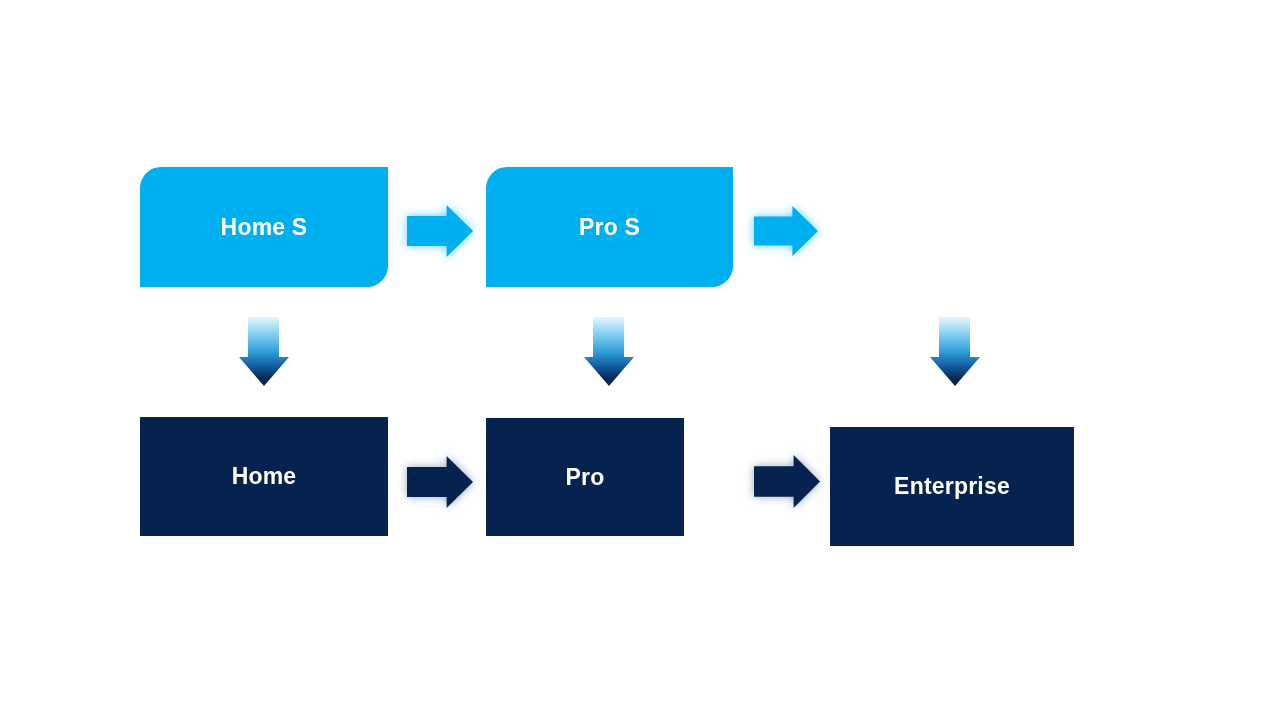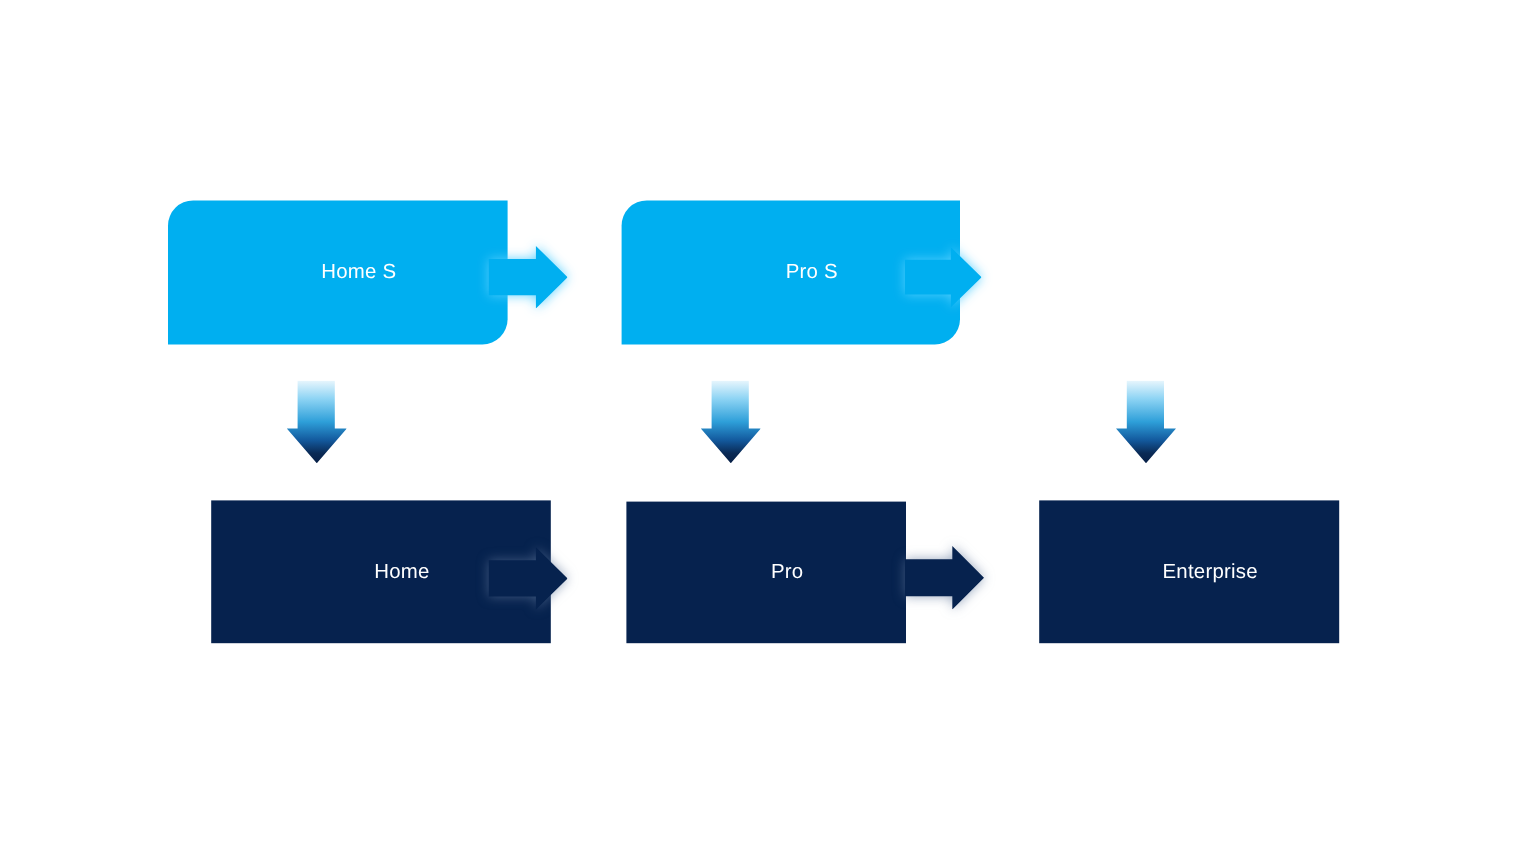--- a/index.html
+++ b/index.html
@@ -14,34 +14,32 @@
     background: var(--page-bg, #ffffff);
     font-family: "Liberation Sans", sans-serif;
     overflow: hidden;
   }
   .box {
     position: absolute;
     display: flex;
     align-items: center;
     justify-content: center;
     color: var(--text, #ffffff);
-    font-size: 17px;
-    font-weight: 400;
+    font-size: 23px;
+    font-weight: 700;
     letter-spacing: 0.2px;
     text-align: center;
-    padding-left: 35px;
   }
   .box.top {
     background: var(--top-box, #00AFF0);
     border-radius: 21px 0 21px 0;
   }
   .box.bottom {
     background: var(--bottom-box, #06224E);
     border-radius: 0;
-    margin-left: 36px;
   }
   
   .harrow-wrap { position: absolute; }
   .harrow-wrap.glow-light { filter: drop-shadow(0 0 5px var(--glow-light, rgba(86,208,255,0.95))); }
   .harrow-wrap.glow-dark  { filter: drop-shadow(0 0 5px var(--glow-dark, rgba(96,118,153,0.65))); }
   .harrow {
     width: 100%;
     height: 100%;
     clip-path: polygon(0 21%, 60% 21%, 60% 0%, 100% 50%, 60% 100%, 60% 79%, 0 79%);
   }
@@ -63,21 +61,21 @@
   }
 </style>
 </head>
 <body>
 
 <div class="canvas">
 
   <div class="box top" style="left:140px; top:167px; width:248px; height:120px;">
     <span>Home S</span>
   </div>
-  <div class="box top" style="left:486px; top:167px; width:247px; height:120px;margin-left:32px;">
+  <div class="box top" style="left:486px; top:167px; width:247px; height:120px;">
     <span>Pro S</span>
   </div>
 
   <div class="harrow-wrap glow-light" style="left:407px; top:205px; width:66px; height:52px;">
     <div class="harrow light"></div>
   </div>
   <div class="harrow-wrap glow-light" style="left:754px; top:206px; width:64px; height:50px;">
     <div class="harrow light"></div>
   </div>
 
@@ -90,21 +88,21 @@
   <div class="varrow-wrap" style="left:930px; top:317px; width:50px; height:69px;">
     <div class="varrow"></div>
   </div>
 
   <div class="box bottom" style="left:140px; top:417px; width:248px; height:119px;">
     <span>Home</span>
   </div>
   <div class="box bottom" style="left:486px; top:418px; width:198px; height:118px;">
     <span>Pro</span>
   </div>
-  <div class="box bottom" style="left:830px; top:417px; width:215px; height:119px;">
+  <div class="box bottom" style="left:830px; top:427px; width:244px; height:119px;">
     <span>Enterprise</span>
   </div>
 
   <div class="harrow-wrap glow-dark" style="left:407px; top:456px; width:66px; height:52px;">
     <div class="harrow dark"></div>
   </div>
   <div class="harrow-wrap glow-dark" style="left:754px; top:455px; width:66px; height:53px;">
     <div class="harrow dark"></div>
   </div>
 

